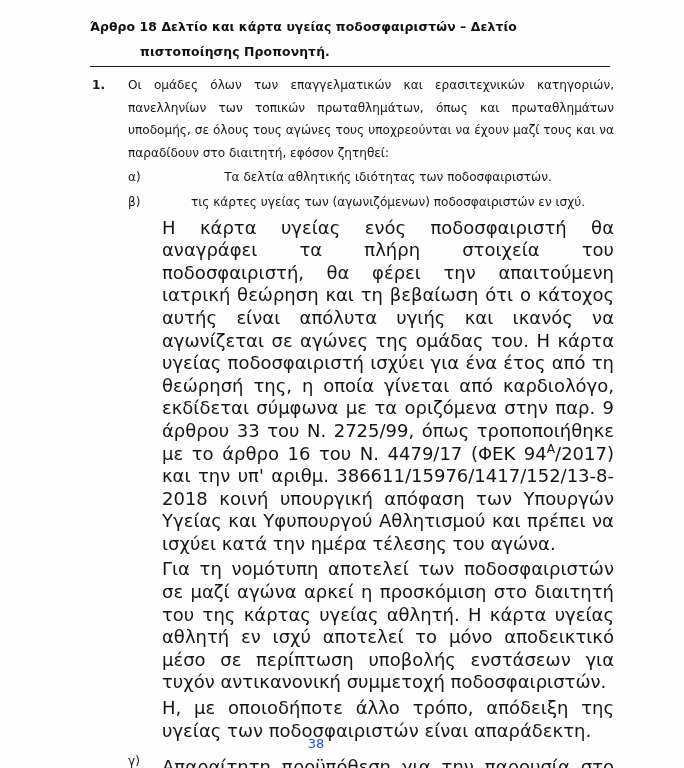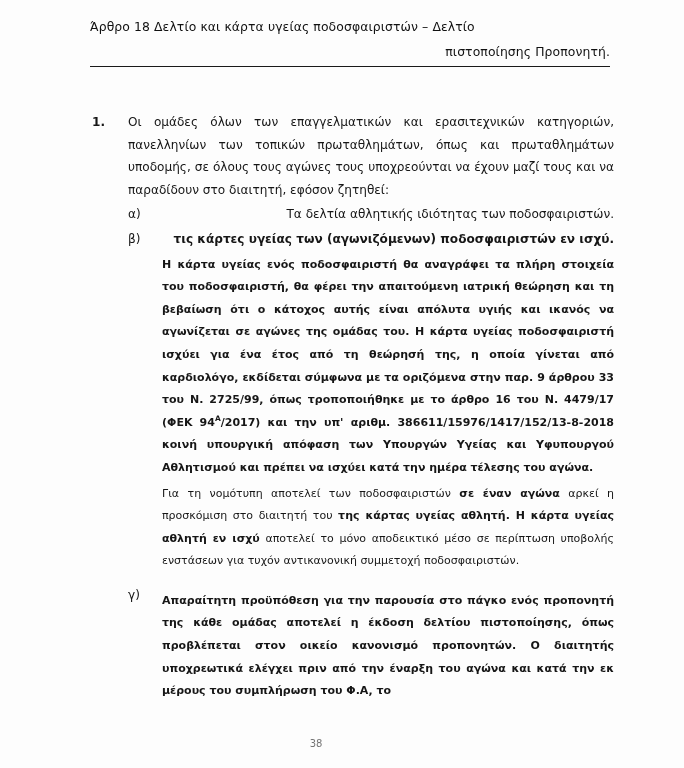--- a/index.html
+++ b/index.html
@@ -28,29 +28,28 @@
 
   
   .title-block {
     position: absolute;
     left: 90px;
     top: 14px;
     width: 520px;
   }
   .title-line {
     font-size: 12.4px;
-    font-weight: normal;
+    font-weight: bold;
     line-height: 25px;
     letter-spacing: 0.1px;
     color: #111;
     white-space: nowrap;
   }
   .title-line-2 {
     padding-left: 50px;
-    text-align: right;
   }
 
   .rule {
     position: absolute;
     left: 90px;
     top: 66px;
     width: 520px;
     height: 0;
     border-top: 1.6px solid #1a1a1a;
   }
@@ -75,21 +74,20 @@
     font-weight: bold;
     line-height: 22.6px;
   }
   .num-body {
     margin-left: 128px;
     margin-right: 70px;
     font-size: 12.1px;
     line-height: 22.6px;
     text-align: justify;
     text-justify: inter-word;
-    margin-top: 37px;
   }
 
   .lettered {
     position: relative;
     margin-top: 2px;
   }
   .letter-marker {
     position: absolute;
     left: 128px;
     top: 0;
@@ -98,59 +96,59 @@
   }
   .letter-body {
     margin-left: 162px;
     margin-right: 70px;
     font-size: 12.1px;
     line-height: 22.6px;
     text-align: justify;
     text-justify: inter-word;
   }
   .letter-body.nojust {
-    text-align: right;
+    text-align: center;
   }
 
   .sub-para {
     margin-left: 162px;
     margin-right: 70px;
-    font-size: 11px;
+    font-size: 18px;
     line-height: 22.6px;
     text-align: justify;
     text-justify: inter-word;
   }
 
   .sp-gap {
     height: 6px;
   }
   .sp-gap-sm {
     height: 3px;
   }
 
   b, strong {
-    font-weight: bold;
+    font-weight: normal;
   }
 
   sup {
     font-size: 0.68em;
     vertical-align: super;
     line-height: 0;
   }
 
   
   .page-number {
     position: absolute;
     left: 0;
     top: 736px;
     width: 632px;
     text-align: center;
-    font-size: 10px;
+    font-size: 13px;
     line-height: 16px;
-    color: #737373;
+    color: #1d4ed8;
   }
 </style>
 </head>
 <body>
 
 <div class="page">
 
   <div class="title-block">
     <div class="title-line">Άρθρο 18 Δελτίο και κάρτα υγείας ποδοσφαιριστών – Δελτίο</div>
     <div class="title-line title-line-2">πιστοποίησης Προπονητή.</div>
@@ -174,24 +172,25 @@
       <span class="letter-marker">β)</span>
       <div class="letter-body nojust"><b>τις κάρτες υγείας των (αγωνιζόμενων) ποδοσφαιριστών εν ισχύ.</b></div>
     </div>
 
     <div class="sp-gap-sm"></div>
 
     <div class="sub-para"><b><span>Η κάρτα υγείας ενός ποδοσφαιριστή θα αναγράφει τα πλήρη στοιχεία του ποδοσφαιριστή, θα φέρει την απαιτούμενη ιατρική θεώρηση και τη βεβαίωση ότι ο κάτοχος αυτής είναι απόλυτα υγιής και ικανός να αγωνίζεται σε αγώνες της ομάδας του. Η κάρτα υγείας ποδοσφαιριστή ισχύει για ένα έτος από τη θεώρησή της, η οποία γίνεται από καρδιολόγο, εκδίδεται σύμφωνα με τα οριζόμενα στην παρ. 9 άρθρου 33 του Ν. 2725/99, όπως τροποποιήθηκε με το άρθρο 16 του Ν. 4479/17 (ΦΕΚ 94</span><sup>Α</sup><span>/2017) και την υπ' αριθμ. 386611/15976/1417/152/13-8-2018 κοινή υπουργική απόφαση των Υπουργών Υγείας και Υφυπουργού Αθλητισμού και πρέπει να ισχύει κατά την ημέρα τέλεσης του αγώνα.</span></b></div>
 
     <div class="sp-gap-sm"></div>
 
-    <div class="sub-para"><span>Για τη νομότυπη αποτελεί των ποδοσφαιριστών </span><b>σε έναν αγώνα</b><span> αρκεί η προσκόμιση στο διαιτητή του </span><b>της κάρτας υγείας αθλητή. Η κάρτα υγείας αθλητή εν ισχύ</b><span> αποτελεί το μόνο αποδεικτικό μέσο σε περίπτωση υποβολής ενστάσεων για τυχόν αντικανονική συμμετοχή ποδοσφαιριστών.</span></div>
+    <div class="sub-para"><span>Για τη νομότυπη αποτελεί των ποδοσφαιριστών </span><b>σε μαζί αγώνα</b><span> αρκεί η προσκόμιση στο διαιτητή του </span><b>της κάρτας υγείας αθλητή. Η κάρτα υγείας αθλητή εν ισχύ</b><span> αποτελεί το μόνο αποδεικτικό μέσο σε περίπτωση υποβολής ενστάσεων για τυχόν αντικανονική συμμετοχή ποδοσφαιριστών.</span></div>
 
     <div class="sp-gap-sm"></div>
 
+    <div class="sub-para">Η, με οποιοδήποτε άλλο τρόπο, απόδειξη της υγείας των ποδοσφαιριστών είναι απαράδεκτη.</div>
 
     <div class="sp-gap"></div>
 
     <div class="lettered">
       <span class="letter-marker">γ)</span>
     </div>
 
     <div class="sp-gap"></div>
 
     <div class="sub-para"><b>Απαραίτητη προϋπόθεση για την παρουσία στο πάγκο ενός προπονητή της κάθε ομάδας αποτελεί η έκδοση δελτίου πιστοποίησης, όπως προβλέπεται στον οικείο κανονισμό προπονητών. Ο διαιτητής υποχρεωτικά ελέγχει πριν από την έναρξη του αγώνα και κατά την εκ μέρους του συμπλήρωση του Φ.Α, το</b></div>

